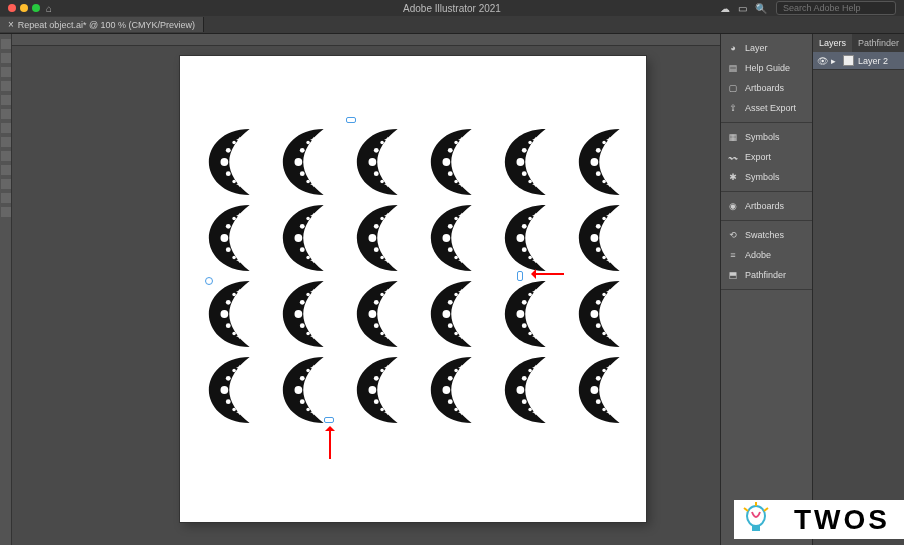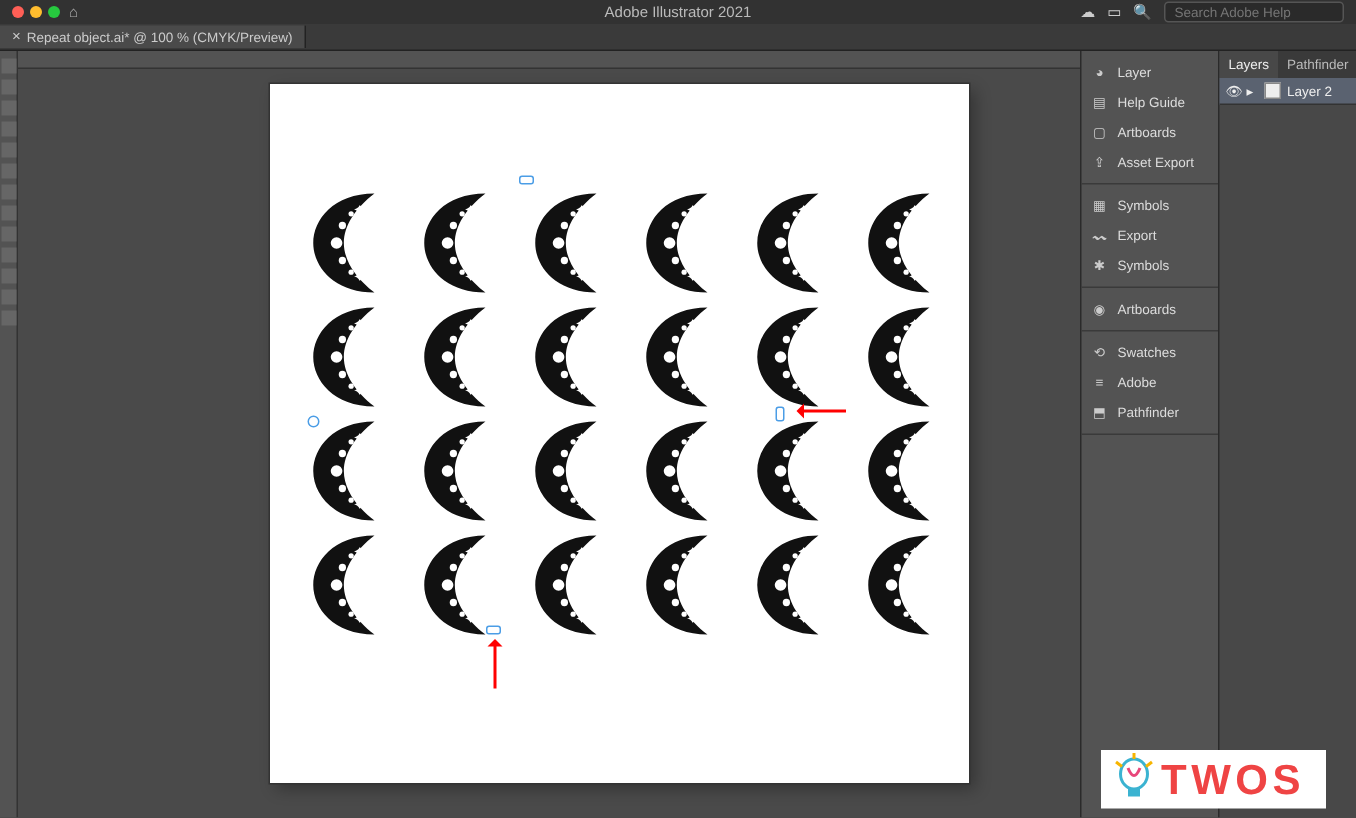--- a/index.html
+++ b/index.html
@@ -64,21 +64,21 @@
 .layers-panel { width: 92px; background: #484848; border-left: 1px solid #2a2a2a; display: flex; flex-direction: column; }
 .lp-tabs { display: flex; background: #3a3a3a; font-size: 9px; color: #bbb; }
 .lp-tab { padding: 4px 6px; cursor: pointer; }
 .lp-tab.active { background: #484848; color: #eee; }
 .layer-row { display: flex; align-items: center; gap: 4px; padding: 3px 4px; font-size: 9px; color: #eee; background: #5a6270; border-bottom: 1px solid #333; }
 .layer-row .eye { width: 10px; }
 .layer-row .twirl { width: 8px; }
 .layer-row .swatch { width: 11px; height: 11px; background: #eee; border: 1px solid #888; }
 
 
-.watermark { position: absolute; right: 20px; bottom: 6px; background: #fff; padding: 4px 14px 3px 40px; font-weight: 800; font-size: 28px; letter-spacing: 3px; color: #ef4444; font-family: Arial Black, Arial, sans-serif; }
+.watermark { position: absolute; right: 0; bottom: 6px; background: #fff; padding: 4px 14px 3px 60px; font-weight: 800; font-size: 28px; letter-spacing: 3px; color: #000000; font-family: Arial Black, Arial, sans-serif; }
 .bulb { position: absolute; left: 6px; top: 2px; width: 32px; height: 34px; }
 
 </style>
 </head>
 <body>
 
 <div class="menubar">
   <div class="left">
     <div class="traffic">
       <span class="tf-red"></span>

